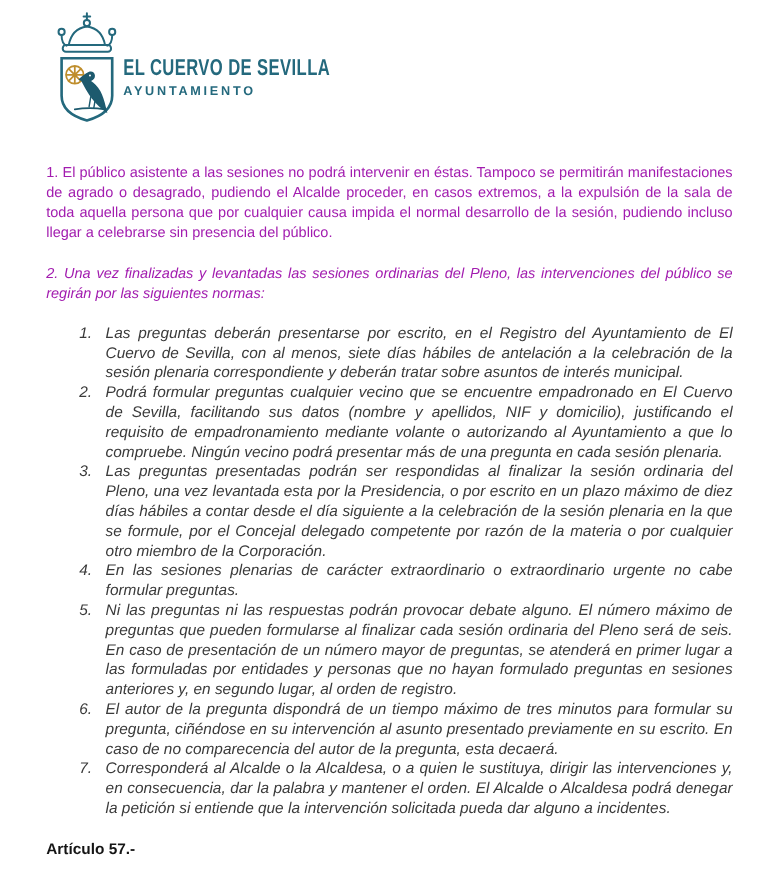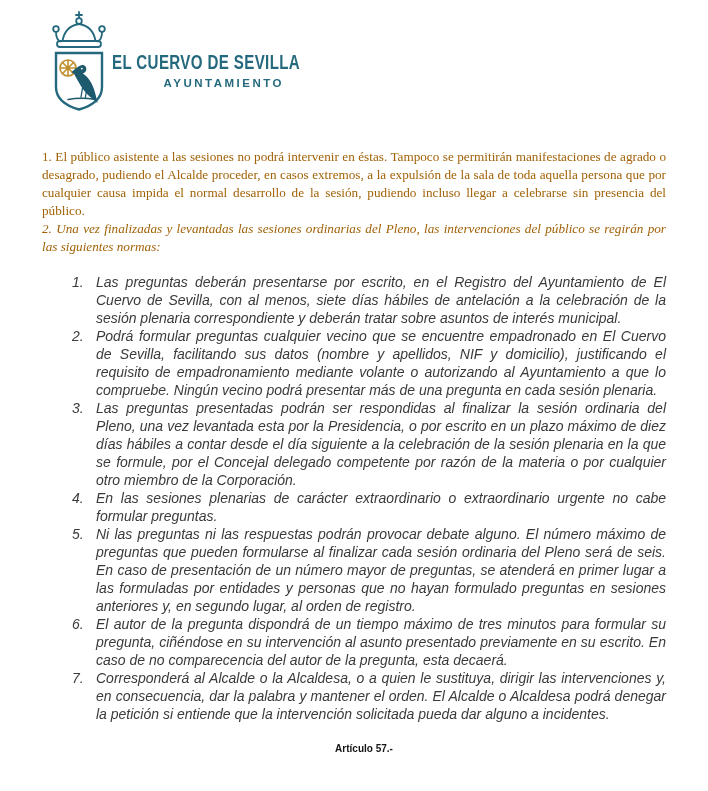--- a/index.html
+++ b/index.html
@@ -26,35 +26,34 @@
     white-space: nowrap;
     transform: scaleX(0.72);
     transform-origin: left top;
   }
   .logo-subtitle {
     margin-top: 3px;
     font-size: 11.5px;
     font-weight: 600;
     color: #24697d;
     letter-spacing: 2.5px;
-    text-align: right;
+    text-align: left;
     width: 172px;
   }
 
   
   .content { padding: 0 42px; }
   .para {
     font-size: 13.2px;
     line-height: 18px;
     text-align: justify;
-    color: #a16207;
-    font-family: Liberation Serif, serif;
+    color: #a21caf;
   }
   .para.first { margin-top: 34px; }
-  .para.italic { font-style: italic; }
+  .para.italic { font-style: italic; margin-top: 20px; }
 
   ol.rules {
     list-style: none;
     counter-reset: rule;
     margin: 17px 0 0 30px;
     font-style: italic;
   }
   ol.rules li {
     counter-increment: rule;
     position: relative;
@@ -67,26 +66,25 @@
   ol.rules li::before {
     content: counter(rule) ".";
     position: absolute;
     left: 0;
     top: 0;
     font-style: italic;
   }
 
   .footer-heading {
     margin-top: 20px;
-    padding-left: 20px;
-    font-size: 10px;
+    padding-left: 42px;
+    font-size: 14px;
     font-weight: bold;
     font-style: normal;
     color: #151515;
-    text-align: center;
   }
 </style>
 </head>
 <body>
 
 <div class="page">
 
   <header class="logo-block">
     <svg class="crest" viewBox="0 0 62 104" xmlns="http://www.w3.org/2000/svg" aria-hidden="true">
 

